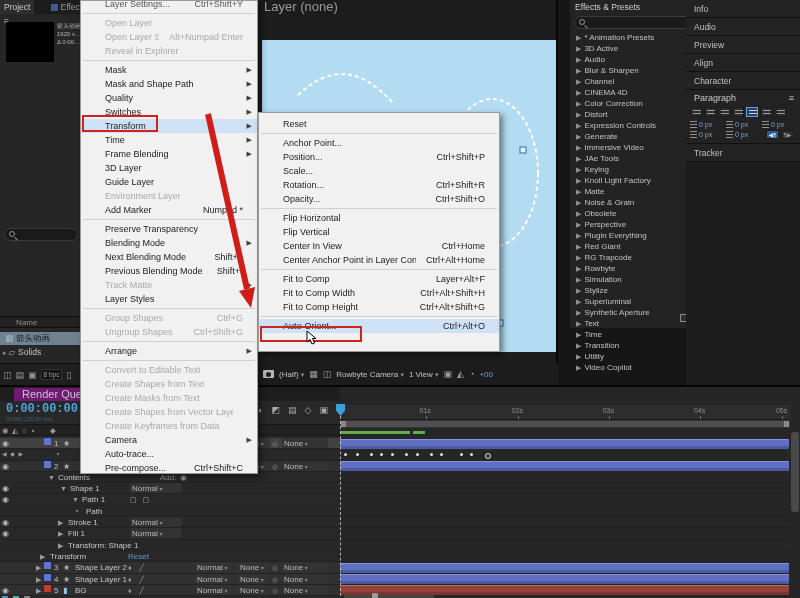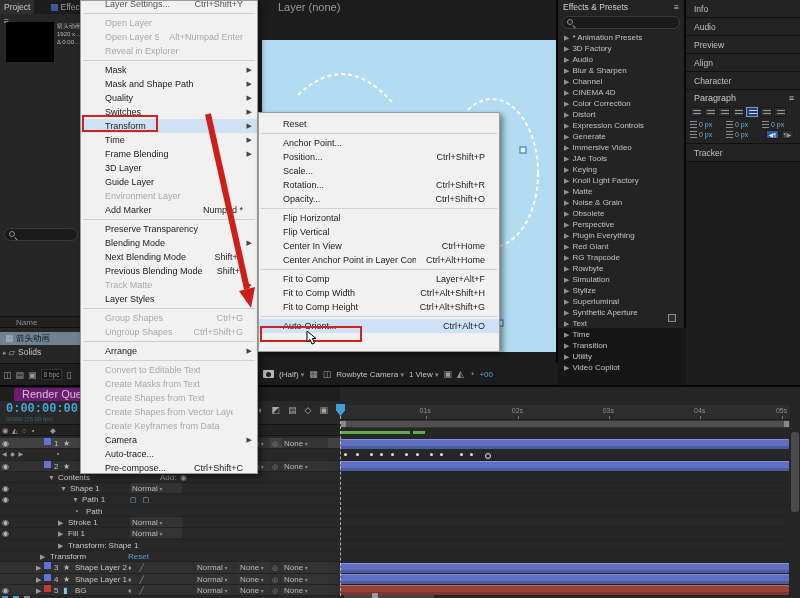--- a/index.html
+++ b/index.html
@@ -24,33 +24,33 @@
             color:#8f8f8f;padding-left:16px;line-height:12px;font-size:8px}
   .pitem{position:absolute;left:0;width:82px;height:13px;line-height:13px;color:#c4c4c4;font-size:8.5px;white-space:nowrap}
   .pitem .tw{color:#8f8f8f;margin:0 2px 0 3px}
   .pitem .picon{color:#9fb6c6;margin-right:3px}
   .pitem.sel{background:#70818f;color:#101418}
   #project-footer{left:0;top:363px;width:82px;height:22px;background:#1f1f1f;border-top:1px solid #0c0c0c;display:flex;align-items:center;gap:4px;padding:0 3px;color:#9a9a9a}
   .bpc{background:#141414;border:1px solid #333;font-size:6.5px;padding:0 2px;height:11px;line-height:10px;color:#9a9a9a}
 
   
   #viewer{left:258px;top:0;width:300px;height:385px;background:#1d1d1d;border-right:2px solid #060606}
-  .vtab{height:14px;line-height:14px;background:#1c1c1c;color:#9a9a9a;padding-left:20px;font-size:11px}
+  .vtab{height:14px;line-height:14px;background:#1c1c1c;color:#9a9a9a;padding-left:6px;font-size:13px}
   #comp-view{position:absolute;left:4px;top:40px;width:294px;height:312px;background:#b3dcf2}
   #comp-toolbar{position:absolute;left:0;top:363px;width:300px;height:22px;background:#1c1c1c;display:flex;align-items:center;gap:5px;padding:0 5px;color:#b5b5b5;font-size:8px;white-space:nowrap}
   .cam-ic{display:inline-block;width:11px;height:8px;background:#b5b5b5;border-radius:1px;position:relative}
   .cam-ic::after{content:"";position:absolute;left:3px;top:1.5px;width:5px;height:5px;border-radius:50%;background:#1c1c1c}
   .dd-lite{color:#c4c4c4}
   .dd-lite .cv{color:#c4c4c4}
   .carat{color:#8a8a8a;font-size:7px}
   .tb-ic{color:#9e9e9e;font-size:9px}
   .exposure{color:#5aa4de}
 
   
-  #fx-panel{left:558px;top:0;width:128px;height:328px;background:#232323;border-right:2px solid #060606}
+  #fx-panel{left:570px;top:0;width:128px;height:328px;background:#232323;border-right:2px solid #060606}
   .fx-hdr{height:15px;line-height:15px;padding:0 5px;color:#cfcfcf;font-size:8.5px;background:#232323;display:flex;justify-content:space-between}
   .fx-search{position:relative;margin:1px 4px;height:13px;background:#1a1a1a;border:1px solid #3c3c3c;border-radius:7px}
   #fx-list{list-style:none;margin-top:3px}
   #fx-list li{height:11px;line-height:11px;padding-left:6px;color:#c2c2c2;font-size:8px;white-space:nowrap;overflow:hidden}
   #fx-list li .tw{color:#8f8f8f;margin-right:3px;font-size:7px}
   .fx-foot-ic{position:absolute;right:8px;bottom:6px;width:8px;height:8px;border:1px solid #8a8a8a;background:#2f2f2f}
 
   
   #right-stack{left:686px;top:0;width:114px;height:385px;background:#1d1d1d}
   .rsec{height:18px;line-height:18px;background:#232323;border-bottom:1px solid #101010;color:#c0c0c0;padding-left:8px;font-size:8.5px}
@@ -231,21 +231,21 @@
       <span>Effects &amp; Presets</span>
       <span>≡</span>
     </div>
     <div class="fx-search">
         <span class="mag"></span>
       </div>
     <ul id="fx-list">
 
         <li><span class="tw">▶</span><span>* Animation Presets</span></li>
 
-        <li><span class="tw">▶</span><span>3D Factory</span></li>
+        <li><span class="tw">▶</span><span>3D Active</span></li>
 
         <li><span class="tw">▶</span><span>Audio</span></li>
 
         <li><span class="tw">▶</span><span>Blur &amp; Sharpen</span></li>
 
         <li><span class="tw">▶</span><span>Channel</span></li>
 
         <li><span class="tw">▶</span><span>CINEMA 4D</span></li>
 
         <li><span class="tw">▶</span><span>Color Correction</span></li>
@@ -799,27 +799,27 @@
         <span class="msub"></span>
       </div>
 
       <div class="mi disabled">
         <span class="ml">Convert to Editable Text</span>
         <span class="ms"></span>
         <span class="msub"></span>
       </div>
 
       <div class="mi disabled">
+        <span class="ml">Create Shapes from Text</span>
+        <span class="ms"></span>
+        <span class="msub"></span>
+      </div>
+
+      <div class="mi disabled">
         <span class="ml">Create Masks from Text</span>
-        <span class="ms"></span>
-        <span class="msub"></span>
-      </div>
-
-      <div class="mi disabled">
-        <span class="ml">Create Shapes from Text</span>
         <span class="ms"></span>
         <span class="msub"></span>
       </div>
 
       <div class="mi disabled">
         <span class="ml">Create Shapes from Vector Layer</span>
         <span class="ms"></span>
         <span class="msub"></span>
       </div>
 

